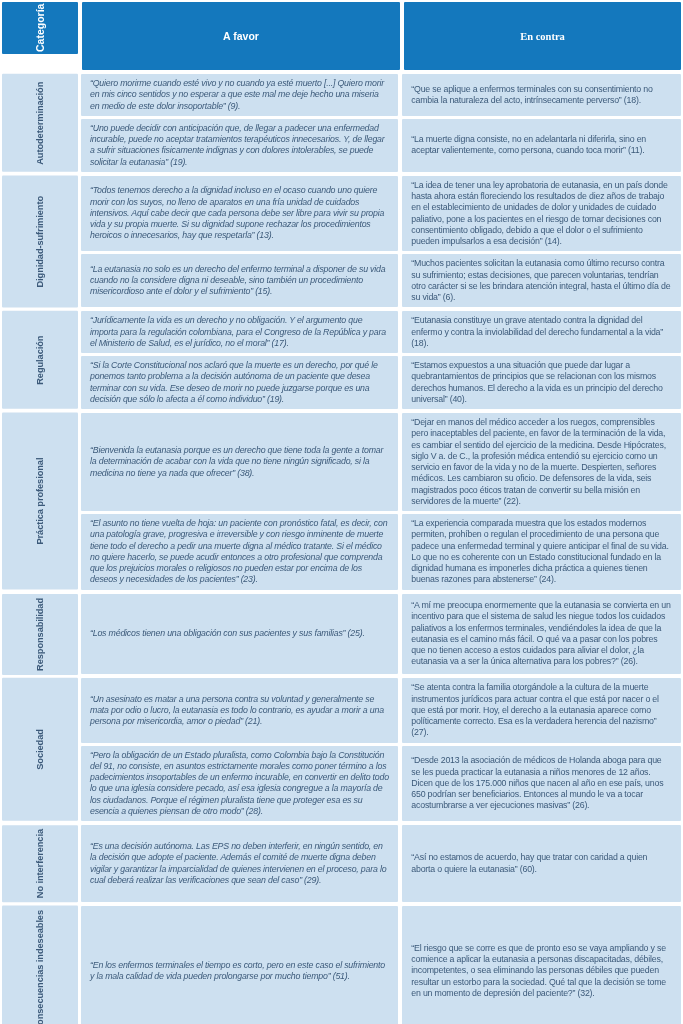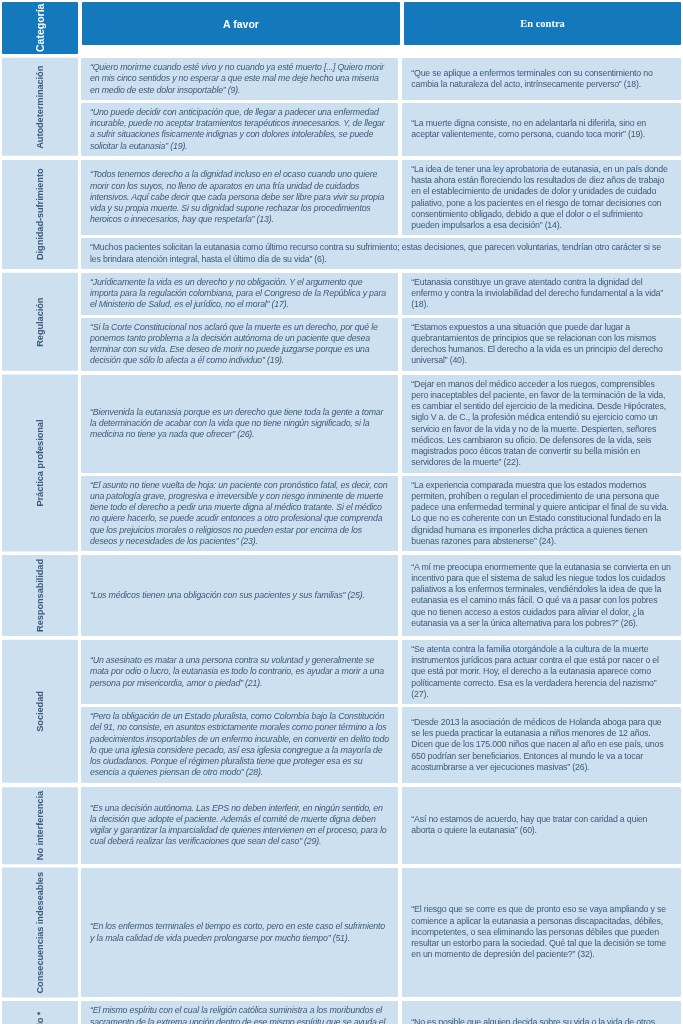--- a/index.html
+++ b/index.html
@@ -11,21 +11,21 @@
   .tbl{display:flex;flex-direction:column;gap:4px;min-height:1018px;}
   .thead{display:flex;gap:4px;flex:0 0 auto;}
   .head-cat{
     width:76px;flex:0 0 auto;background:#1478bd;color:#ffffff;
     display:flex;align-items:center;justify-content:center;
     writing-mode:vertical-rl;transform:rotate(180deg);
     font-weight:bold;font-size:10.5px;height:52px;border-radius:1px;
   }
   .head-cell{
     background:#1478bd;color:#ffffff;font-weight:bold;font-size:10.5px;
-    display:flex;align-items:center;justify-content:center;height:43px;border-radius:1px;
+    display:flex;align-items:center;justify-content:center;height:68px;border-radius:1px;
   }
   .head-pro{flex:318 1 0;}
   .head-con{flex:277 1 0;font-family:Liberation Serif, serif;}
   .group{display:flex;gap:3px;flex:1 1 auto;}
   .cat-cell{
     width:76px;flex:0 0 auto;background:#cde0f0;
     display:flex;align-items:center;justify-content:center;
     writing-mode:vertical-rl;transform:rotate(180deg);
     font-weight:bold;font-size:9.3px;color:#3c5a7a;
     text-align:center;line-height:1.15;padding:4px 2px;box-sizing:border-box;
@@ -54,32 +54,33 @@
 
   <div class="group">
         <div class="cat-cell">Autodeterminación</div>
         <div class="rows">
           <div class="row">
             <div class="cell pro">“Quiero morirme cuando esté vivo y no cuando ya esté muerto [...] Quiero morir en mis cinco sentidos y no esperar a que este mal me deje hecho una miseria en medio de este dolor insoportable” (9).</div>
             <div class="cell con">“Que se aplique a enfermos terminales con su consentimiento no cambia la naturaleza del acto, intrínsecamente perverso” (18).</div>
           </div>
           <div class="row">
             <div class="cell pro">“Uno puede decidir con anticipación que, de llegar a padecer una enfermedad incurable, puede no aceptar tratamientos terapéuticos innecesarios. Y, de llegar a sufrir situaciones fisicamente indignas y con dolores intolerables, se puede solicitar la eutanasia” (19).</div>
-            <div class="cell con">“La muerte digna consiste, no en adelantarla ni diferirla, sino en aceptar valientemente, como persona, cuando toca morir” (19).</div>
+            <div class="cell con">“La muerte digna consiste, no en adelantarla ni diferirla, sino en aceptar valientemente, como persona, cuando toca morir” (11).</div>
           </div>
         </div>
       </div>
       <div class="group">
         <div class="cat-cell">Dignidad-sufrimiento</div>
         <div class="rows">
           <div class="row">
             <div class="cell pro">“Todos tenemos derecho a la dignidad incluso en el ocaso cuando uno quiere morir con los suyos, no lleno de aparatos en una fría unidad de cuidados intensivos. Aquí cabe decir que cada persona debe ser libre para vivir su propia vida y su propia muerte. Si su dignidad supone rechazar los procedimientos heroicos o innecesarios, hay que respetarla” (13).</div>
             <div class="cell con">“La idea de tener una ley aprobatoria de eutanasia, en un país donde hasta ahora están floreciendo los resultados de diez años de trabajo en el establecimiento de unidades de dolor y unidades de cuidado paliativo, pone a los pacientes en el riesgo de tomar decisiones con consentimiento obligado, debido a que el dolor o el sufrimiento pueden impulsarlos a esa decisión” (14).</div>
           </div>
           <div class="row">
+            <div class="cell pro">“La eutanasia no solo es un derecho del enfermo terminal a disponer de su vida cuando no la considere digna ni deseable, sino también un procedimiento misericordioso ante el dolor y el sufrimiento” (15).</div>
             <div class="cell con">“Muchos pacientes solicitan la eutanasia como último recurso contra su sufrimiento; estas decisiones, que parecen voluntarias, tendrían otro carácter si se les brindara atención integral, hasta el último día de su vida” (6).</div>
           </div>
         </div>
       </div>
       <div class="group">
         <div class="cat-cell">Regulación</div>
         <div class="rows">
           <div class="row">
             <div class="cell pro">“Jurídicamente la vida es un derecho y no obligación. Y el argumento que importa para la regulación colombiana, para el Congreso de la República y para el Ministerio de Salud, es el jurídico, no el moral” (17).</div>
             <div class="cell con">“Eutanasia constituye un grave atentado contra la dignidad del enfermo y contra la inviolabilidad del derecho fundamental a la vida” (18).</div>
@@ -87,21 +88,21 @@
           <div class="row">
             <div class="cell pro">“Si la Corte Constitucional nos aclaró que la muerte es un derecho, por qué le ponemos tanto problema a la decisión autónoma de un paciente que desea terminar con su vida. Ese deseo de morir no puede juzgarse porque es una decisión que sólo lo afecta a él como individuo” (19).</div>
             <div class="cell con">“Estamos expuestos a una situación que puede dar lugar a quebrantamientos de principios que se relacionan con los mismos derechos humanos. El derecho a la vida es un principio del derecho universal” (40).</div>
           </div>
         </div>
       </div>
       <div class="group">
         <div class="cat-cell">Práctica profesional</div>
         <div class="rows">
           <div class="row">
-            <div class="cell pro">“Bienvenida la eutanasia porque es un derecho que tiene toda la gente a tomar la determinación de acabar con la vida que no tiene ningún significado, si la medicina no tiene ya nada que ofrecer” (26).</div>
+            <div class="cell pro">“Bienvenida la eutanasia porque es un derecho que tiene toda la gente a tomar la determinación de acabar con la vida que no tiene ningún significado, si la medicina no tiene ya nada que ofrecer” (38).</div>
             <div class="cell con">“Dejar en manos del médico acceder a los ruegos, comprensibles pero inaceptables del paciente, en favor de la terminación de la vida, es cambiar el sentido del ejercicio de la medicina. Desde Hipócrates, siglo V a. de C., la profesión médica entendió su ejercicio como un servicio en favor de la vida y no de la muerte. Despierten, señores médicos. Les cambiaron su oficio. De defensores de la vida, seis magistrados poco éticos tratan de convertir su bella misión en servidores de la muerte” (22).</div>
           </div>
           <div class="row">
             <div class="cell pro">“El asunto no tiene vuelta de hoja: un paciente con pronóstico fatal, es decir, con una patología grave, progresiva e irreversible y con riesgo inminente de muerte tiene todo el derecho a pedir una muerte digna al médico tratante. Si el médico no quiere hacerlo, se puede acudir entonces a otro profesional que comprenda que los prejuicios morales o religiosos no pueden estar por encima de los deseos y necesidades de los pacientes” (23).</div>
             <div class="cell con">“La experiencia comparada muestra que los estados modernos permiten, prohíben o regulan el procedimiento de una persona que padece una enfermedad terminal y quiere anticipar el final de su vida. Lo que no es coherente con un Estado constitucional fundado en la dignidad humana es imponerles dicha práctica a quienes tienen buenas razones para abstenerse” (24).</div>
           </div>
         </div>
       </div>
       <div class="group">
         <div class="cat-cell">Responsabilidad</div>

